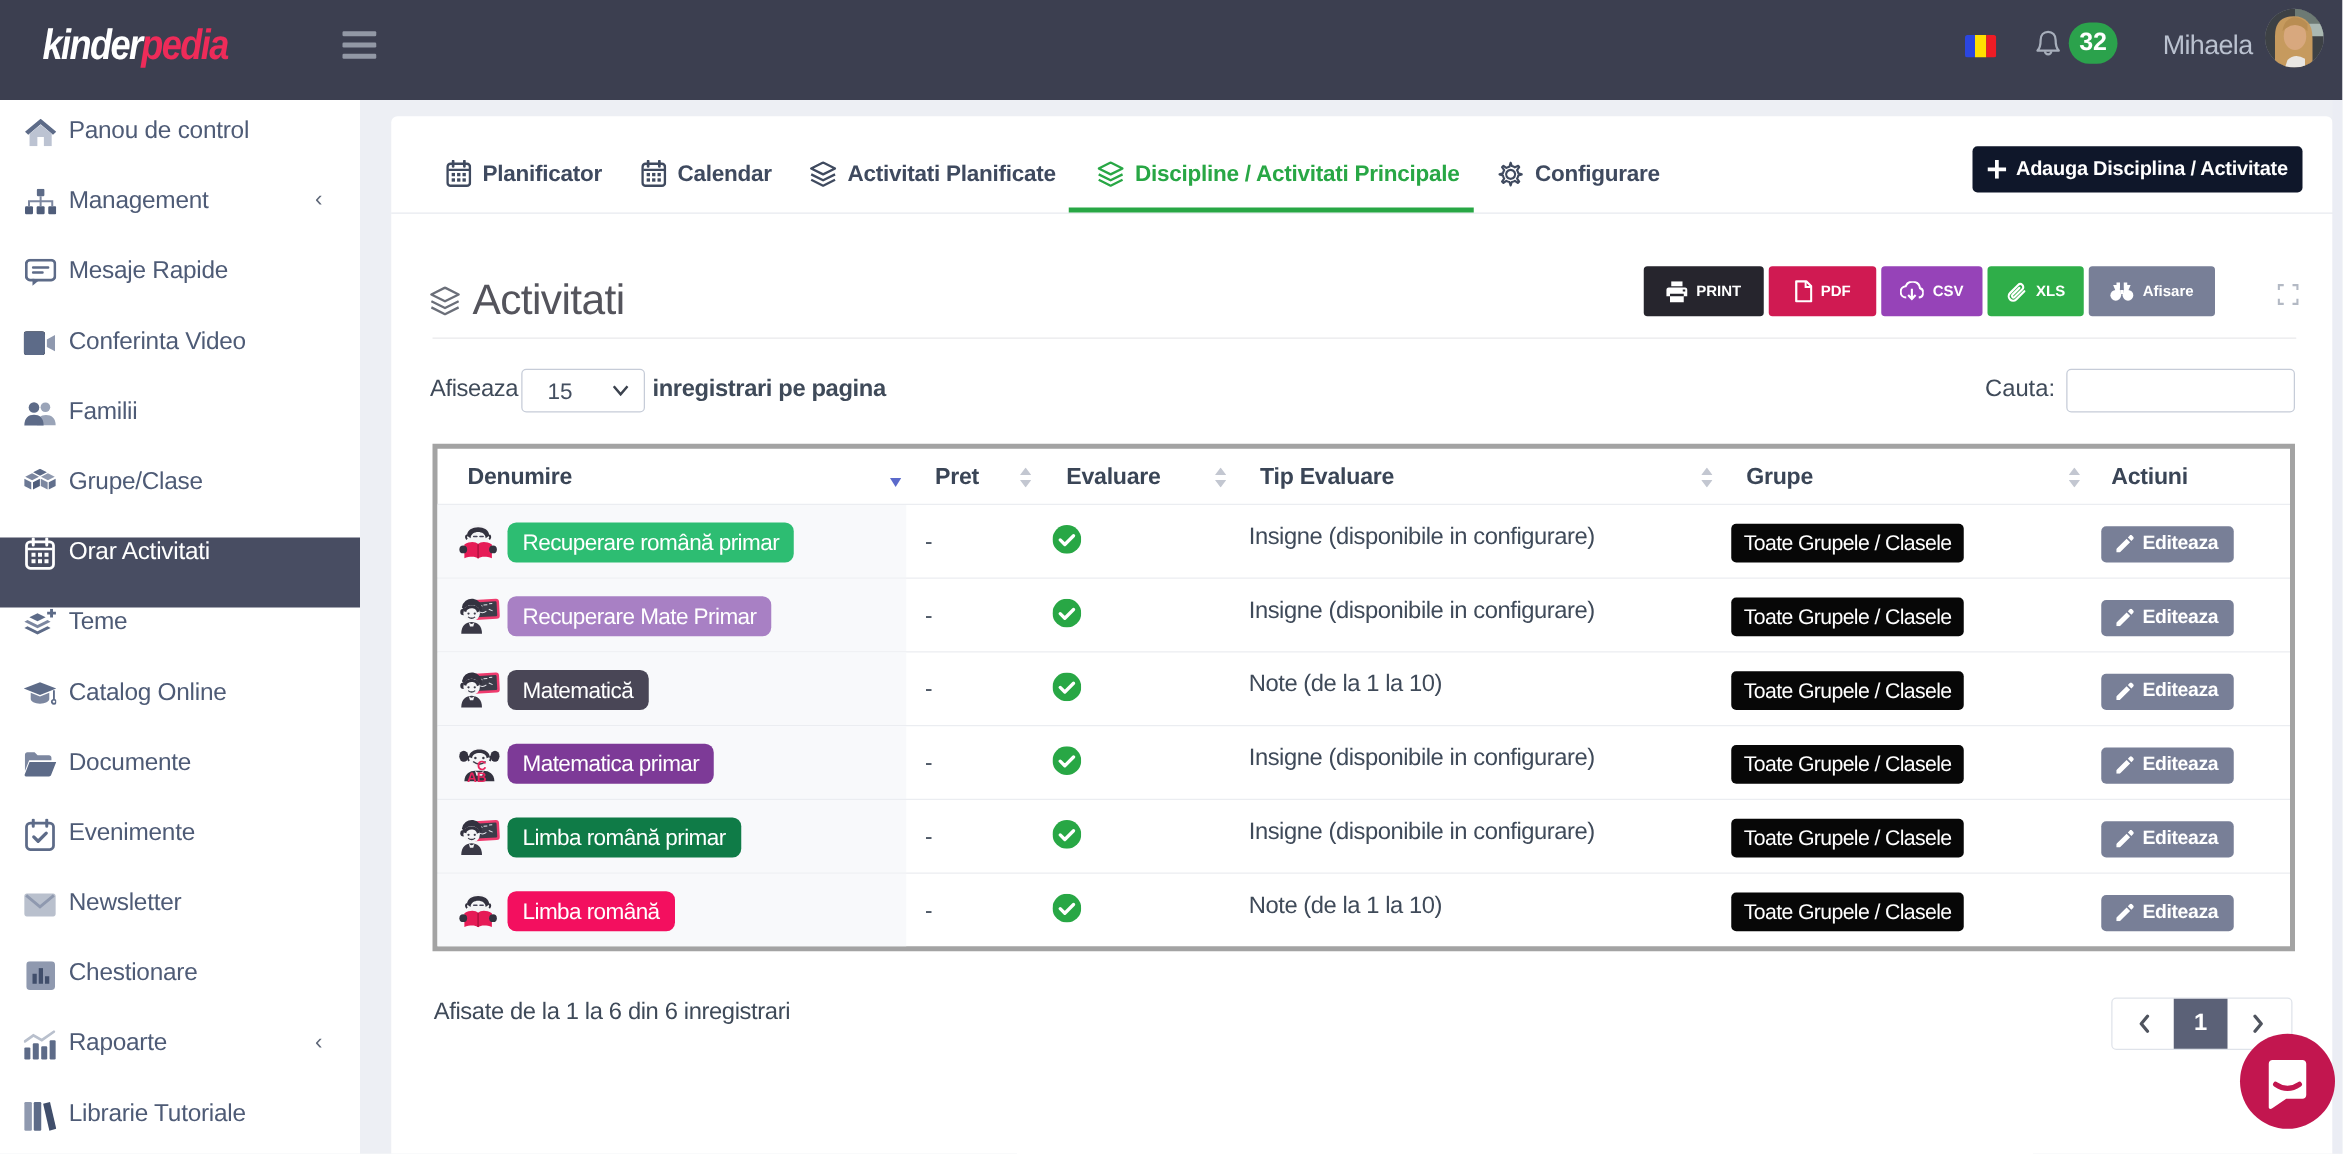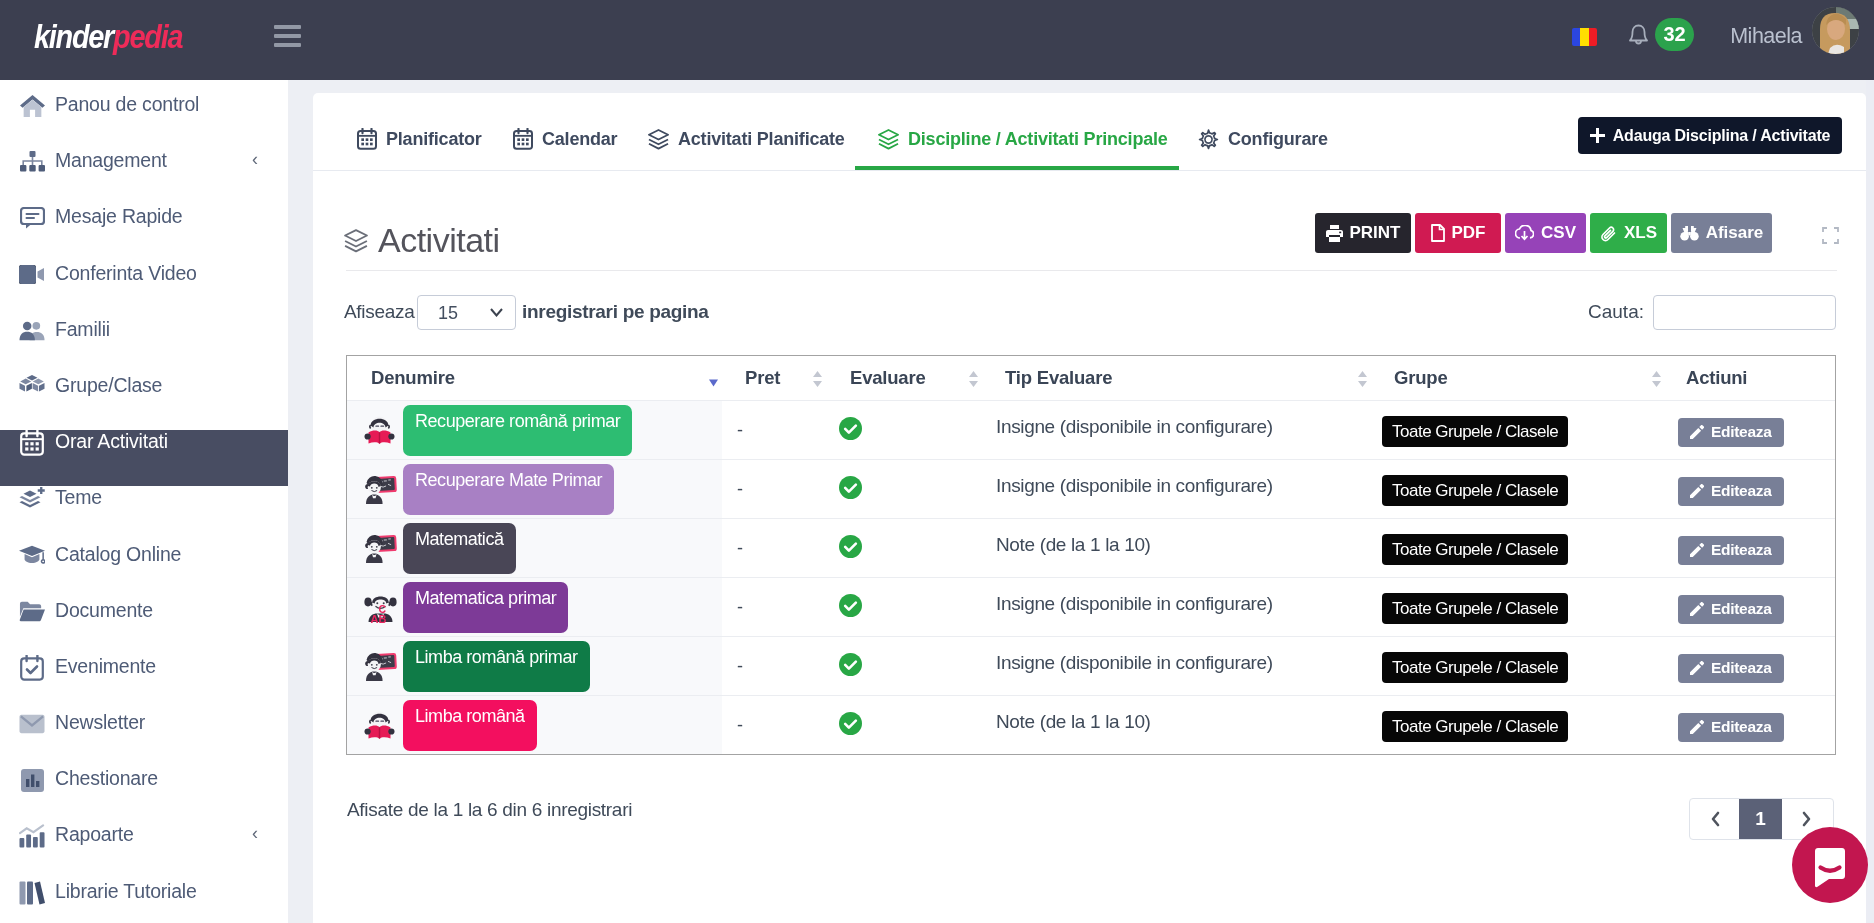--- a/index.html
+++ b/index.html
@@ -35,41 +35,41 @@
 .tab { position:absolute; top:30px; height:32px; display:flex; align-items:center; color:#3f4a5f; font-size:18px; font-weight:bold; letter-spacing:-0.2px;justify-content:flex-end; }
 .tab svg { margin-right:9px; }
 .tab.green { color:#28a745; }
 #tabline { position:absolute; left:0px; top:77px; width:1554px; height:1px; background:#e7eaf0; }
 #tabunder { position:absolute; left:542px; top:73px; width:324px; height:4px; background:#28a745; }
 #addbtn { position:absolute; left:1265px; top:24px; width:264px; height:37px; background:#0f172a; border-radius:4px; color:#fff; font-size:16px; font-weight:bold; letter-spacing:-0.2px; display:flex; align-items:center; justify-content:center; }
 
 
 #acthead { position:absolute; left:31px; top:128px; display:flex; align-items:center; color:#54545c; font-size:34px; letter-spacing:-0.5px; }
 #acthead svg { margin-right:10px; }
-.ebtn { position:absolute; top:120px; height:40px; border-radius:3px; color:#fff; font-size:17px; font-weight:bold; display:flex; align-items:center; justify-content:center; }
+.ebtn { position:absolute; top:120px; height:40px; border-radius:3px; color:#fff; font-size:12px; font-weight:bold; display:flex; align-items:center; justify-content:center; }
 .ebtn svg { margin-right:7px; }
 #hdivider { position:absolute; left:33px; top:177px; width:1491px; height:1px; background:#e9e9ec; }
 
 
 #aflabel { position:absolute; left:31px; top:208px; font-size:19px; color:#3f4a59; letter-spacing:-0.3px; }
 #selbox { position:absolute; left:104px; top:202px; width:99px; height:35px; border:1px solid #c6ccd8; border-radius:4px; font-size:18px; color:#444f60; }
 #selbox .v { position:absolute; left:20px; top:7px; }
 #inreg { position:absolute; left:209px; top:208px; font-size:19px; color:#3f4a59; letter-spacing:-0.3px;font-weight:bold; }
 #cautal { position:absolute; left:1231px; top:208px; width:100px; text-align:right; font-size:19px; color:#3f4a59; }
 #cautai { position:absolute; left:1340px; top:202px; width:183px; height:35px; border:1px solid #c6ccd8; border-radius:4px; background:#fff; }
 
 
-#tbl { position:absolute; left:33px; top:262px; width:1490px; border:1px solid #a3a3a3; }
+#tbl { position:absolute; left:33px; top:262px; width:1490px; border:4px solid #a3a3a3; }
 .trow { position:relative; height:59px; border-top:1px solid #ebedf1; }
 #thead { position:relative; height:44px; }
 .th { position:absolute; top:0; height:44px; line-height:44px; font-weight:bold; font-size:18.5px; color:#3a4556; letter-spacing:-0.2px; }
 .tint { position:absolute; left:0; top:0; width:375px; height:100%; background:#f8f9fb; }
 .sort { position:absolute; top:15px; width:9px; height:16px; }
 .cell { position:absolute; top:0; height:59px; display:flex; align-items:center; }
-.badge-lbl { height:51px; line-height:33px; border-radius:7px; color:#fff; font-size:18px; padding:0 12px; letter-spacing:-0.45px; }
+.badge-lbl { height:32px; line-height:33px; border-radius:7px; color:#fff; font-size:18px; padding:0 12px; letter-spacing:-0.45px; }
 .grp { height:31px; line-height:31px; border-radius:4px; background:#070707; color:#fff; font-size:17px; padding:0 10px; letter-spacing:-0.5px; margin-top:2px; }
 .editb { height:29px; border-radius:4px; background:#787f97; color:#fff; font-size:15.5px; font-weight:bold; padding:0 12px; display:flex; align-items:center; letter-spacing:-0.3px; margin-top:3px; }
 .editb svg { margin-right:7px; }
 .dash { position:absolute; left:390px; top:0; height:59px; line-height:59px; color:#3f4a59; font-size:18px; }
 .chk { position:absolute; left:492px; top:16px; width:23px; height:23px; }
 .tip { position:absolute; left:649px; top:-4px; height:59px; line-height:59px; color:#3f4a59; font-size:19px; letter-spacing:-0.35px; }
 
 
 #foot { position:absolute; left:34px; top:706px; font-size:19px; color:#3f4a59; letter-spacing:-0.3px; }
 #pager { position:absolute; left:1376px; top:705px; width:145px; height:42px; border:1px solid #dfe3ea; border-radius:4px; background:#fff; display:flex; }

